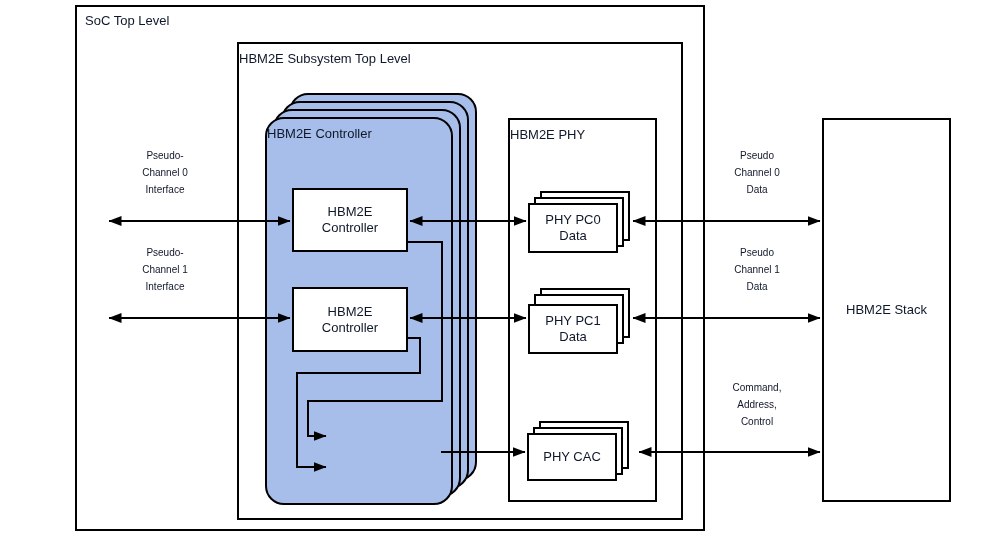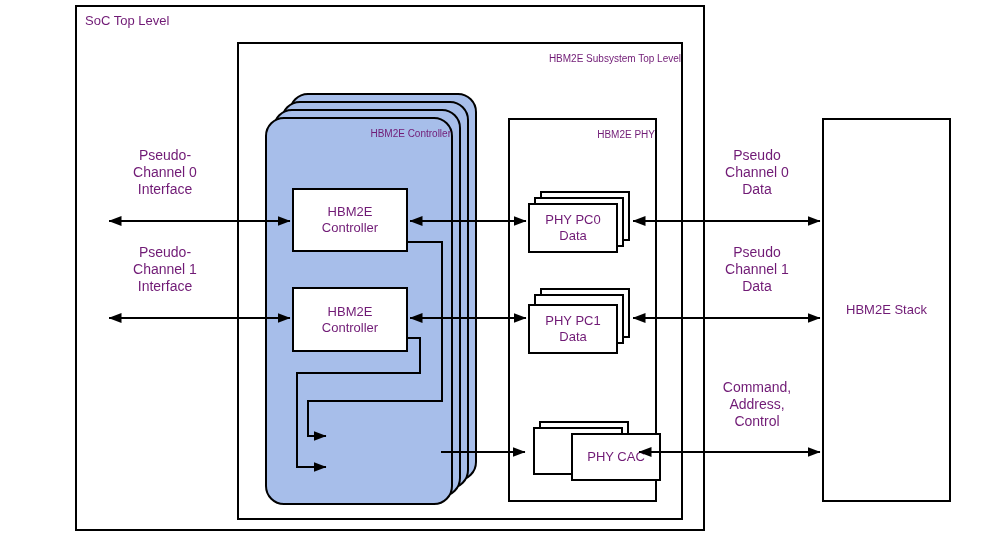--- a/index.html
+++ b/index.html
@@ -2,35 +2,35 @@
 <html><head>
 <meta charset="utf-8">
 <style>
   html, body { margin: 0; padding: 0; background: #ffffff; }
   #diagram {
     position: relative;
     width: 1000px;
     height: 541px;
     background: #ffffff;
     font-family: "Liberation Sans", "DejaVu Sans", sans-serif;
-    color: #701a75;
+    color: #0f172a;
     overflow: hidden;
   }
   .box {
     position: absolute;
     border: 2px solid #000;
     box-sizing: border-box;
     background: transparent;
   }
   .white { background: #ffffff; }
   .blue  { background: #a7beea; border-radius: 19px; }
   .cc { display: flex; flex-direction: column; align-items: center; justify-content: center; }
   .txt { font-size: 13px; line-height: 16px; text-align: center; }
-  .title-top { position: absolute; top: 7px; left: 0; right: 0; text-align: right; font-size: 10px; line-height: 16px; }
-  .flabel { position: absolute; width: 120px; font-size: 14px; line-height: 17px; text-align: center; }
+  .title-top { position: absolute; top: 7px; left: 0; right: 0; text-align: left; font-size: 13px; line-height: 16px; }
+  .flabel { position: absolute; width: 120px; font-size: 10px; line-height: 17px; text-align: center; }
 
   
   #soc { left: 75px; top: 5px; width: 630px; height: 526px; }
   #soc-label { position: absolute; left: 8px; top: 6px; font-size: 13px; }
   #sub { left: 237px; top: 42px; width: 446px; height: 478px; }
 
   
   .ctl-layer { width: 188px; height: 388px; }
   #ctl-l3 { left: 289px; top: 93px; }
   #ctl-l2 { left: 281px; top: 101px; }
@@ -40,21 +40,21 @@
   
   #ctrl0 { left: 292px; top: 188px; width: 116px; height: 64px; }
   #ctrl1 { left: 292px; top: 287px; width: 116px; height: 65px; }
   #cacmerge { left: 328px; top: 420px; width: 112px; height: 62px; }
 
   
   #phy { left: 508px; top: 118px; width: 149px; height: 384px; }
   .phy-small { width: 90px; height: 50px; }
   #pc0-l2 { left: 540px; top: 191px; } #pc0-l1 { left: 534px; top: 197px; } #pc0-f { left: 528px; top: 203px; }
   #pc1-l2 { left: 540px; top: 288px; } #pc1-l1 { left: 534px; top: 294px; } #pc1-f { left: 528px; top: 304px; }
-  #cac-l2 { left: 539px; top: 421px; height: 48px; } #cac-l1 { left: 533px; top: 427px; height: 48px; } #cac-f { left: 527px; top: 433px; height: 48px; margin-left: 44px; }
+  #cac-l2 { left: 539px; top: 421px; height: 48px; } #cac-l1 { left: 533px; top: 427px; height: 48px; } #cac-f { left: 527px; top: 433px; height: 48px; }
 
   
   #hbmstack { left: 822px; top: 118px; width: 129px; height: 384px; justify-content: center; }
 
   
   #lbl-pc0if { left: 105px; top: 147px; }
   #lbl-pc1if { left: 105px; top: 244px; }
   #lbl-pc0d  { left: 697px; top: 147px; }
   #lbl-pc1d  { left: 697px; top: 244px; }
   #lbl-cmd   { left: 697px; top: 379px; }

